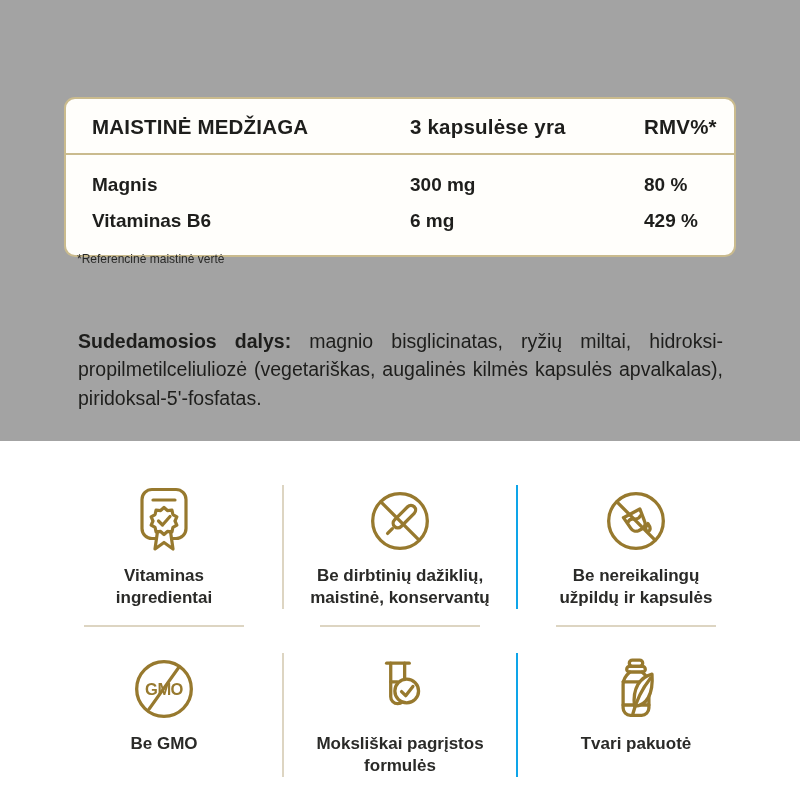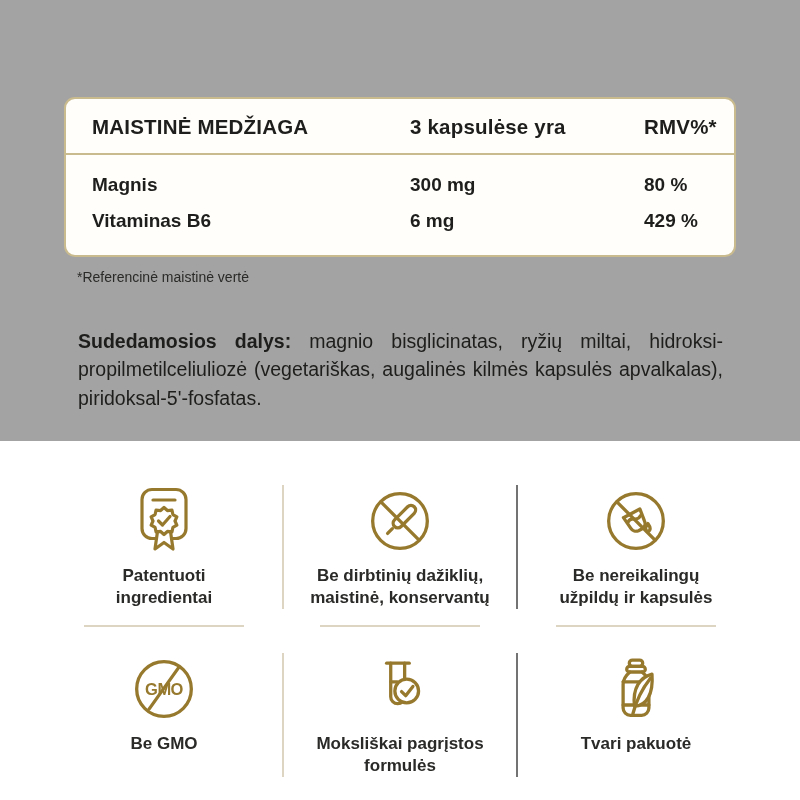--- a/index.html
+++ b/index.html
@@ -11,31 +11,31 @@
 
   .supp-table{position:absolute;left:64px;top:97px;width:672px;box-sizing:border-box;
               background:#fffefb;border:2px solid #cabb8e;border-radius:11px;}
   .supp-header{display:grid;grid-template-columns:318px 234px 1fr;
                padding:16px 10px 14px 26px;border-bottom:2px solid #cabb8e;
                font-size:20.5px;font-weight:bold;letter-spacing:.2px;}
   .supp-body{padding:12px 10px 16px 26px;}
   .supp-row{display:grid;grid-template-columns:318px 234px 1fr;
             font-size:19px;font-weight:bold;padding:7px 0;}
 
-  .footnote{position:absolute;left:77px;top:252px;font-size:14px;color:#2a2a28;margin-top:17px;}
+  .footnote{position:absolute;left:77px;top:252px;font-size:12px;color:#2a2a28;}
 
   .ingredients{position:absolute;left:78px;top:307px;width:645px;
                font-size:19.5px;line-height:28.5px;text-align:justify;color:#1e1e1c;}
   .ingredients .lead{font-weight:bold;}
 
   
   .bottom{height:359px;background:#fff;box-sizing:border-box;padding:44px 46px 0;}
   .feature-grid{display:grid;grid-template-columns:1fr 1fr 1fr;}
   .feature-cell{display:flex;flex-direction:column;align-items:center;text-align:center;}
-  .feature-cell.mid{border-left:2px solid #ddd5c2;border-right:2px solid #737373;}
+  .feature-cell.mid{border-left:2px solid #ddd5c2;border-right:2px solid #0ea5e9;}
   .icon-box{height:72px;display:flex;align-items:center;justify-content:center;margin-bottom:8px;}
   .feature-label{font-size:17px;line-height:22px;font-weight:bold;color:#2a2a28;}
   .divider-row{display:grid;grid-template-columns:1fr 1fr 1fr;margin:16px 0 26px;}
   .divider-row .bar{width:160px;height:2px;background:#ddd5c2;margin:0 auto;}
 
   svg.gold{stroke:#97792e;fill:none;stroke-width:3.2;stroke-linecap:round;stroke-linejoin:round;}
 </style>
 </head>
 <body>
 
@@ -76,21 +76,21 @@
         <div class="icon-box">
           <svg class="gold" width="66" height="70" viewBox="0 0 64 70">
             <rect x="10" y="3.5" width="44" height="49" rx="10"></rect>
             <line x1="21" y1="14" x2="43" y2="14"></line>
             <path d="M26 42 L23 63 L32 56.5 L41 63 L38 42" fill="#fff"></path>
             <polygon fill="#fff" points="32,21.5 35.4,24.54 39.93,24.08 40.9,28.53 44.84,30.83 43,35 44.84,39.17 40.9,41.47 39.93,45.92 35.4,45.46 32,48.5 28.6,45.46 24.07,45.92 23.1,41.47 19.16,39.17 21,35 19.16,30.83 23.1,28.53 24.07,24.08 28.6,24.54"></polygon>
             <polyline points="26.5,35 30.5,39 38,30.5"></polyline>
           </svg>
         </div>
         <div class="feature-label">
-          <div>Patentuoti</div>
+          <div>Vitaminas</div>
           <div>ingredientai</div>
         </div>
       </div>
 
       <div class="feature-cell mid">
         <div class="icon-box">
           <svg class="gold" width="66" height="66" viewBox="0 0 64 64">
             <circle cx="32" cy="32" r="26.5"></circle>
             <g transform="rotate(45 32 32)">
               <rect x="27.5" y="12.5" width="9" height="27" rx="4.5"></rect>

